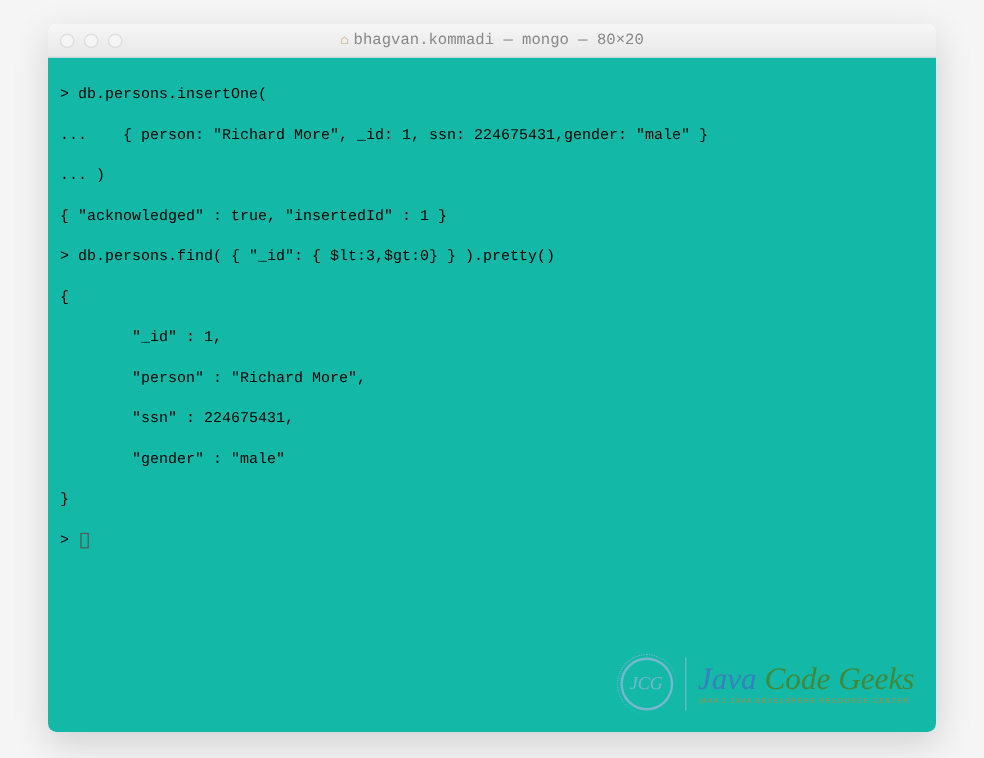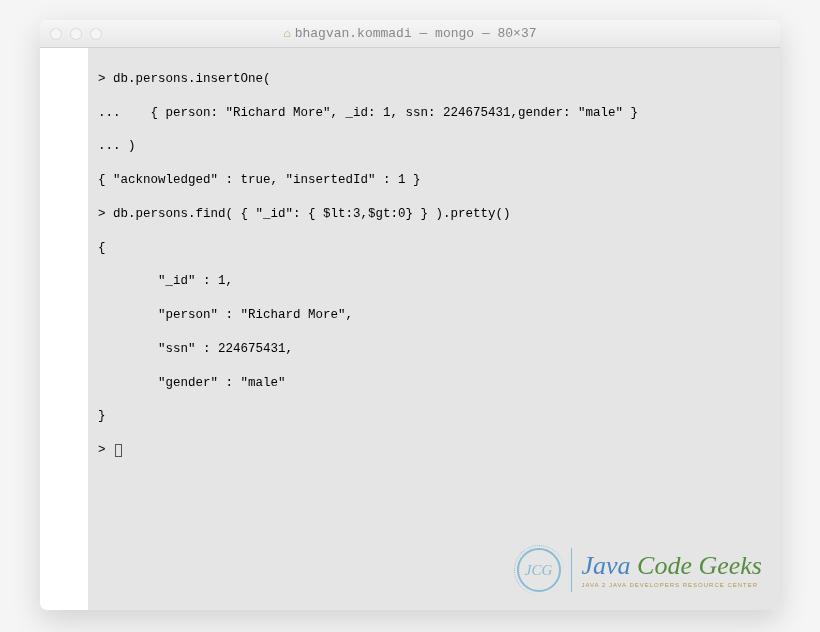--- a/index.html
+++ b/index.html
@@ -63,28 +63,27 @@
       justify-content: center;
       gap: 4px;
     }
     .home-ico {
       display: inline-block;
       font-size: 12px;
       color: #c0a572;
     }
     .terminal {
       flex: 1;
-      background: #e5e5e5;
+      background: #14b8a6;
       padding: 6px 10px;
       font-size: 12.5px;
       line-height: 1.35;
       color: #000;
       white-space: pre;
       overflow: hidden;
-      margin-left: 48px;
     }
     .terminal .line {
       white-space: pre;
     }
     .cursor-box {
       display: inline-block;
       width: 7px;
       height: 13px;
       border: 1px solid #555;
       vertical-align: text-bottom;
@@ -151,21 +150,21 @@
 
 <div class="window">
   <div class="titlebar">
     <div class="traffic-lights">
       <div class="light red"></div>
       <div class="light yellow"></div>
       <div class="light green"></div>
     </div>
     <div class="title">
       <span class="home-ico">⌂</span>
-      <span>bhagvan.kommadi — mongo — 80×37</span>
+      <span>bhagvan.kommadi — mongo — 80×20</span>
     </div>
   </div>
 
   <div class="terminal">
 <div class="line">&gt; db.persons.insertOne(</div>
 <div class="line">...    { person: "Richard More", _id: 1, ssn: 224675431,gender: "male" }</div>
 <div class="line">... )</div>
 <div class="line">{ "acknowledged" : true, "insertedId" : 1 }</div>
 <div class="line">&gt; db.persons.find( { "_id": { $lt:3,$gt:0} } ).pretty()</div>
 <div class="line">{</div>

